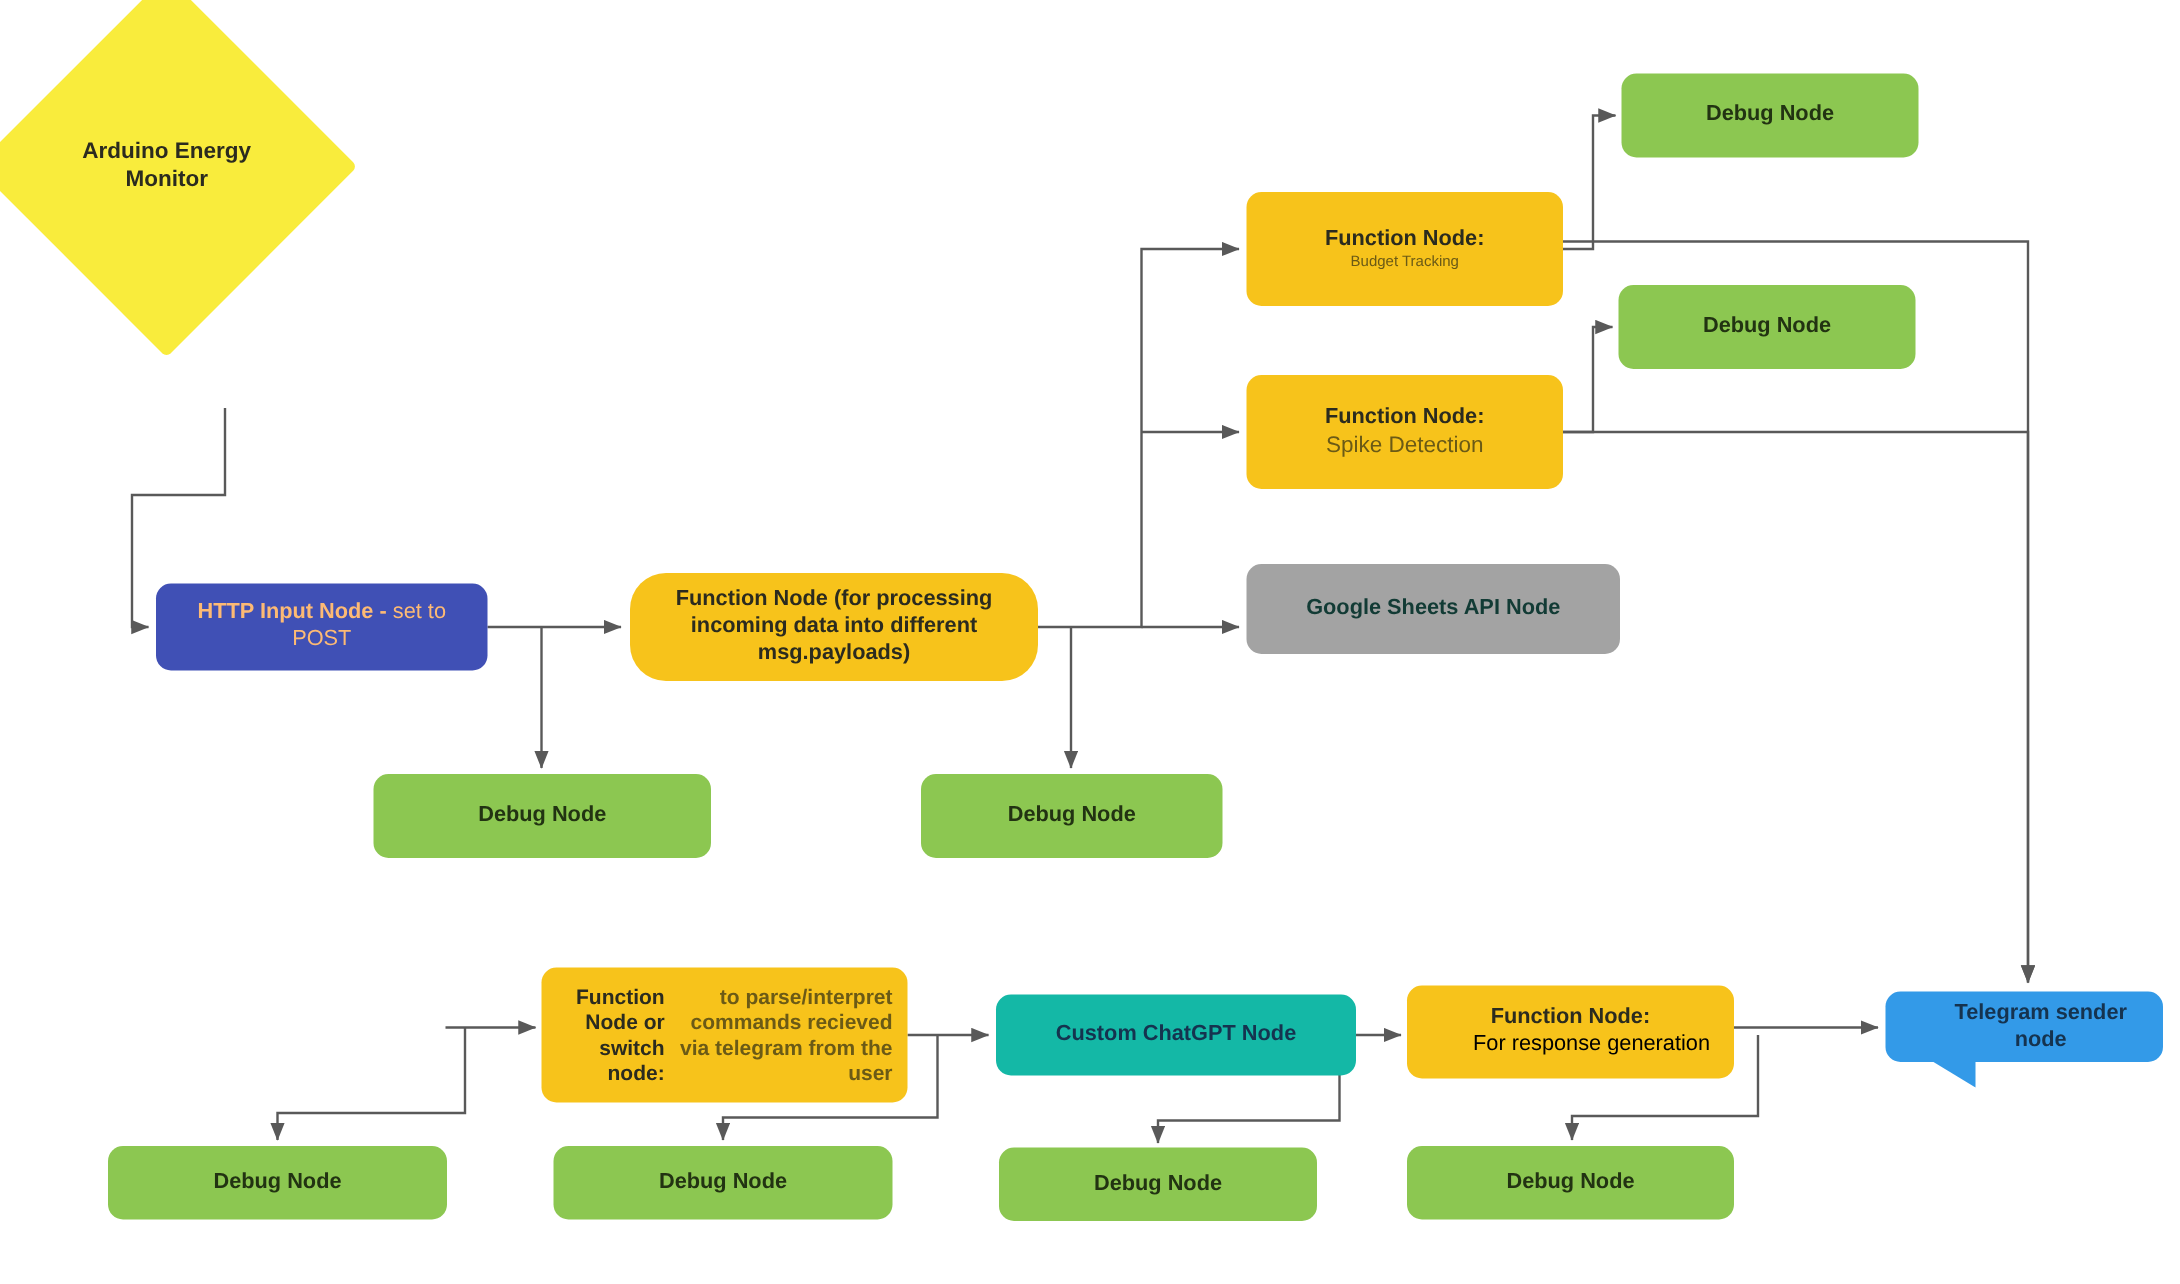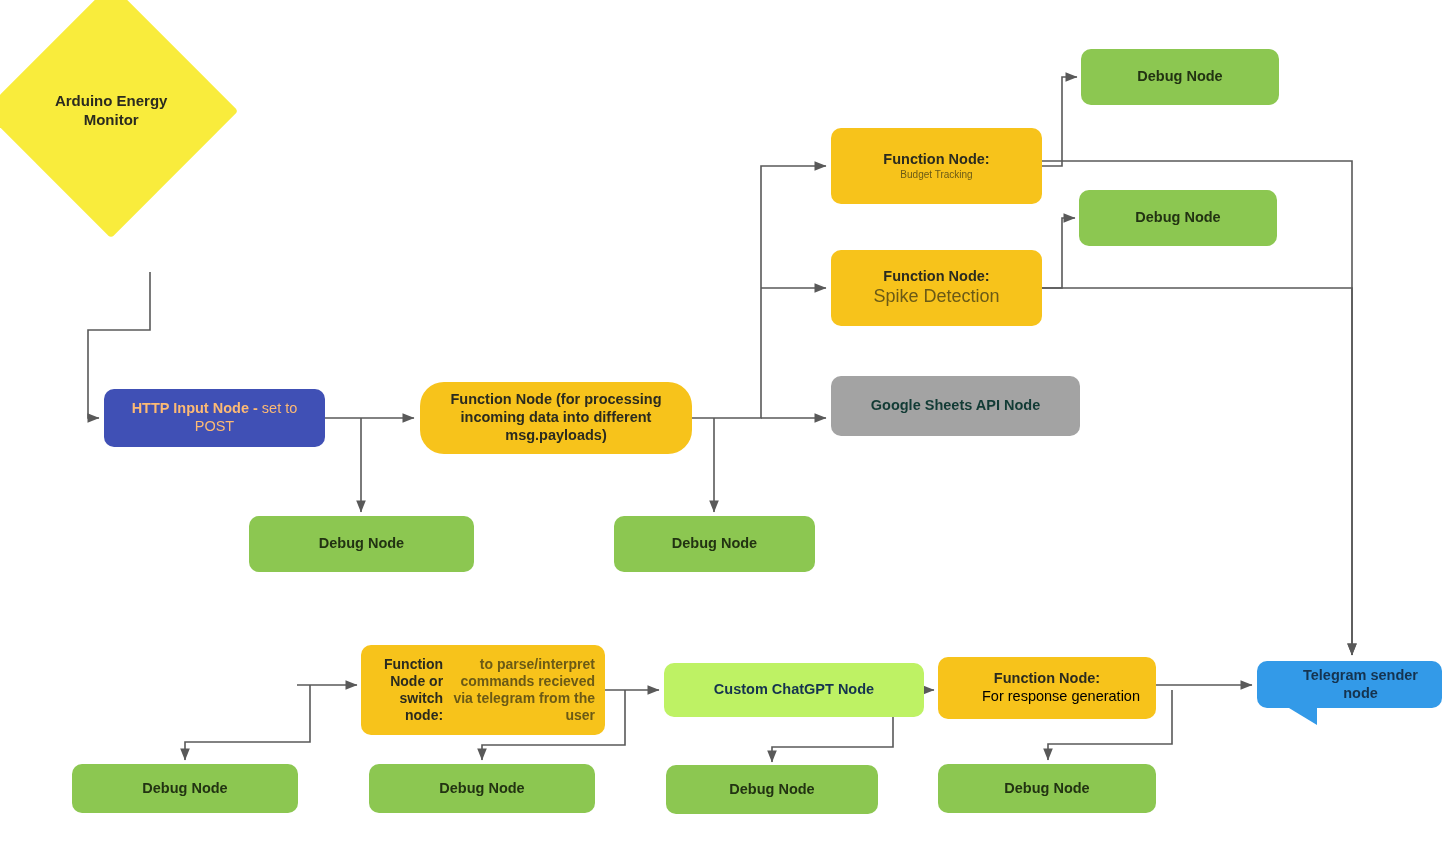--- a/index.html
+++ b/index.html
@@ -133,21 +133,21 @@
     <span class="lbl t-bold" style="font-size:14.5px; color:#2B2B1F;">Function Node (for processing incoming data into different msg.payloads)</span>
   </div>
 
   <div class="node" style="left:831px; top:128px; width:211px; height:76px; background:#F7C31B; flex-direction:column;">
     <span class="t-bold" style="font-size:14.5px; color:#2B2B1F;">Function Node:</span>
     <span class="t-reg" style="font-size:10px; color:#6B5A16;">Budget Tracking</span>
   </div>
 
   <div class="node" style="left:831px; top:250px; width:211px; height:76px; background:#F7C31B; flex-direction:column;">
     <span class="t-bold" style="font-size:14.5px; color:#2B2B1F;">Function Node:</span>
-    <span class="t-reg" style="font-size:18px; color:#6B5A16;">Spike Detection</span>
+    <span class="t-reg" style="font-size:15px; color:#6B5A16;">Spike Detection</span>
   </div>
 
   <div class="node" style="left:831px; top:376px; width:249px; height:60px; background:#a3a3a3;">
     <span class="lbl t-bold" style="font-size:14.5px; color:#123B35;">Google Sheets API Node</span>
   </div>
 
   <div class="node" style="left:1081px; top:49px; width:198px; height:56px; background:#8CC751;">
     <span class="lbl t-bold" style="font-size:14.5px; color:#223312;">Debug Node</span>
   </div>
 
@@ -162,21 +162,21 @@
   <div class="node" style="left:614px; top:516px; width:201px; height:56px; background:#8CC751;">
     <span class="lbl t-bold" style="font-size:14.5px; color:#223312;">Debug Node</span>
   </div>
 
 
   <div class="node" style="left:361px; top:645px; width:244px; height:90px; background:#F7C31B; flex-direction:row;text-align:right;">
     <span class="t-bold" style="font-size:14px; color:#2B2B1F;">Function Node or switch node:</span>
     <span class="t-reg" style="font-size:14px; color:#6B5A16;font-weight:bold;">to parse/interpret commands recieved via telegram from the user</span>
   </div>
 
-  <div class="node" style="left:664px; top:663px; width:260px; height:54px; background:#bef264;">
+  <div class="node" style="left:664px; top:663px; width:240px; height:54px; background:#14b8a6;">
     <span class="lbl t-bold" style="font-size:14.5px; color:#15334F;">Custom ChatGPT Node</span>
   </div>
 
   <div class="node" style="left:938px; top:657px; width:218px; height:62px; background:#F7C31B; flex-direction:column;">
     <span class="t-bold" style="font-size:14.5px; color:#2B2B1F;">Function Node:</span>
     <span class="t-reg" style="font-size:14.5px; color:#000000;margin-left:28px;">For response generation</span>
   </div>
 
   <div class="node bubble" style="left:1257px; top:661px; width:185px; height:47px; background:#339AE8;padding-left:32px;">
     <span class="lbl t-bold" style="font-size:14.5px; color:#15334F;">Telegram sender node</span>

